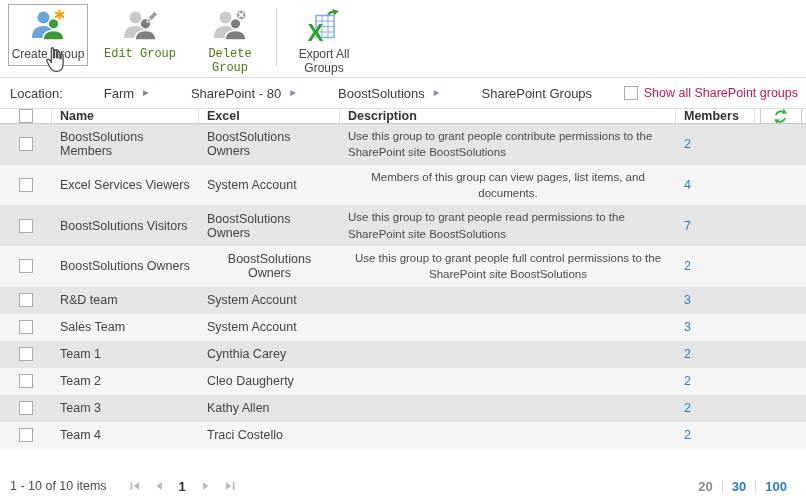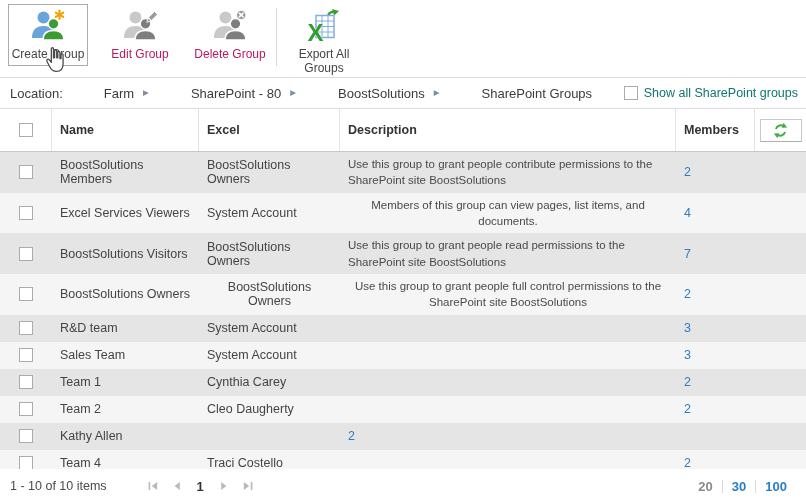--- a/index.html
+++ b/index.html
@@ -17,42 +17,42 @@
     padding:4px 0 0 8px; position:relative;
   }
   .rbtn {
     width:80px; min-height:62px; padding:4px 2px 2px;
     display:flex; flex-direction:column; align-items:center;
     border:1px solid transparent; background:transparent; cursor:pointer;
     font-family:inherit; font-size:12px; color:#444; text-align:center; line-height:1.15;
   }
   .rbtn .ricon { width:36px; height:36px; margin-bottom:3px; }
   .rbtn.hovered { border-color:#ababab; }
-  .rbtn.disabled { color:#be185d; cursor:default; }
+  .rbtn.disabled { color:#4d7c0f; cursor:default;font-family:Liberation Mono, monospace; }
   .rbtn.export { width:70px; margin-left:6px; }
   .ribbon-sep { width:1px; height:58px; background:#d9d9d9; margin:4px 6px 0 6px; }
   .cursor-hand { position:absolute; left:42px; top:46px; pointer-events:none; z-index:5; }
   
   .crumbbar {
     height:30px; display:flex; align-items:center;
     padding:0 8px 0 10px; font-size:13px; color:#3b3b3b; background:#fff;
   }
   .crumb { cursor:pointer;margin-left:33px; }
   .crumb-sep { font-size:7.5px; color:#7e8e9d; margin:0 9px; position:relative; top:-1px; }
   .crumb-prefix { margin-right:8px; }
-  .showall { margin-left:auto; display:flex; align-items:center; gap:6px; font-size:12.5px; color:#0f766e; }
+  .showall { margin-left:auto; display:flex; align-items:center; gap:6px; font-size:12.5px; color:#be185d; }
   .cb {
     width:14px; height:14px; background:#fff; border:1px solid #ababab;
     display:inline-block; flex:0 0 auto; cursor:pointer;
   }
   
   .grid-row { display:grid; grid-template-columns:52px 147px 141px 336px 79px 51px; }
   .thead {
     border-top:1px solid #dcdcdc; border-bottom:1px solid #c8c8c8;
-    height:44px; font-weight:bold; color:#333; background:#fff;text-align:right;
+    height:16px; font-weight:bold; color:#333; background:#fff;text-align:right;
   }
   .thead .hcell {
     display:flex; align-items:center; padding:0 8px;
     border-right:1px solid #e3e3e3; overflow:hidden;
   }
   .thead .hcell:last-child { border-right:none; padding:0; justify-content:center; }
   .hchk { justify-content:center; }
   .refresh-btn {
     width:42px; height:23px; background:#fff; border:1px solid #c9c9c9;
     border-bottom-color:#aeaeae; display:flex; align-items:center; justify-content:center;
@@ -63,21 +63,21 @@
   .trow .cell {
     display:flex; align-items:center; padding:4px 8px; overflow:hidden;
   }
   .cell.c-check { justify-content:center; }
   .cell.c-desc { font-size:11.5px; line-height:1.42; color:#4a4a4a; }
   .cell.c-members a { color:#2b7cc4; text-decoration:none; cursor:pointer; font-size:12.5px; }
   
   .footer {
     position:absolute; left:0; right:0; bottom:0; height:34px;
     display:flex; align-items:center; padding:0 10px; background:#fff;
-    font-size:12.5px; color:#4a4a4a;gap:18px;
+    font-size:12.5px; color:#4a4a4a;
   }
   .pager { display:flex; align-items:center; gap:12px; margin-left:22px; }
   .pager .pg-ico { width:12px; height:12px; cursor:pointer; display:block; }
   .pager .pg-cur { font-weight:bold; color:#333; font-size:13px; padding:0 2px; }
   .sizer { margin-left:auto; display:flex; align-items:center; font-weight:bold; font-size:13px; }
   .sizer .sz { padding:0 9px; cursor:pointer; }
   .sizer .sz.current { color:#8a8a8a; }
   .sizer .sz.link { color:#2b7cc4; }
   .sizer .szsep { width:1px; height:13px; background:#d9d9d9; }
 </style>
@@ -294,20 +294,21 @@
         <div class="cell c-desc"></div>
         <div class="cell c-members">
           <a>2</a>
         </div>
         <div class="cell c-spare"></div>
       </div>
       <div class="grid-row trow">
         <div class="cell c-check">
           <span class="cb"></span>
         </div>
+        <div class="cell c-name">Team 3</div>
         <div class="cell c-owner">Kathy Allen</div>
         <div class="cell c-desc"></div>
         <div class="cell c-members">
           <a>2</a>
         </div>
         <div class="cell c-spare"></div>
       </div>
       <div class="grid-row trow alt">
         <div class="cell c-check">
           <span class="cb"></span>

